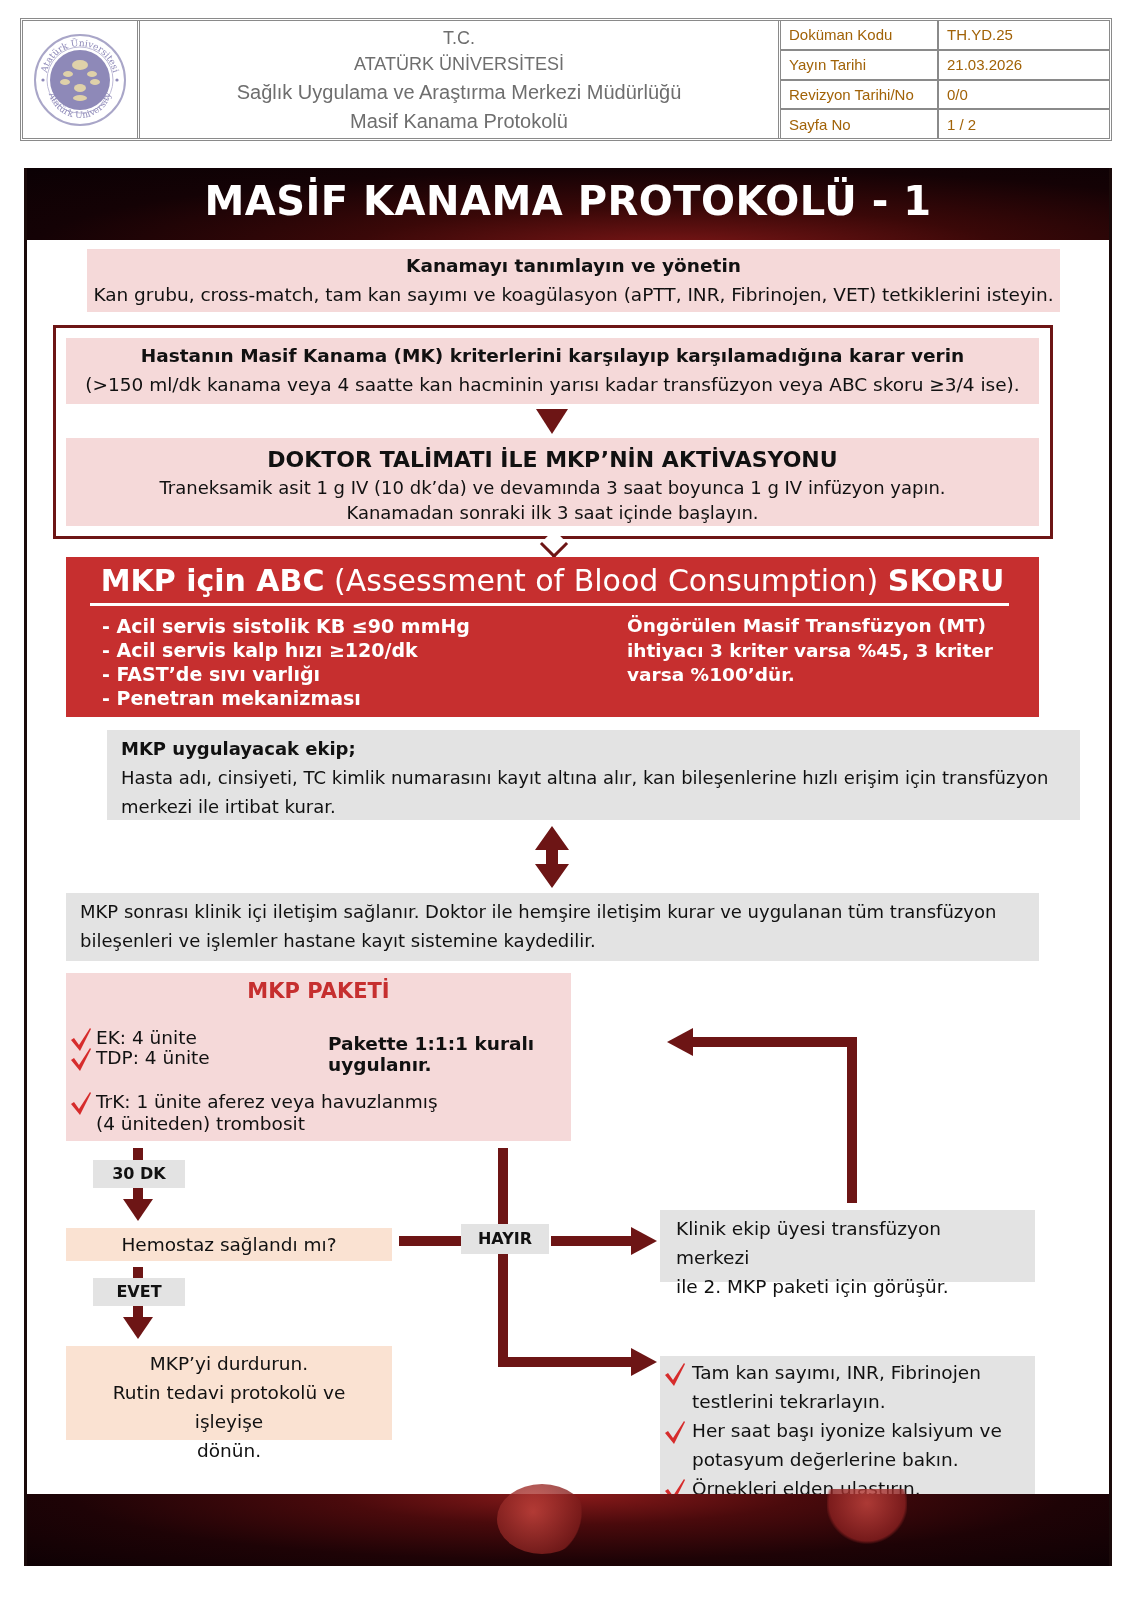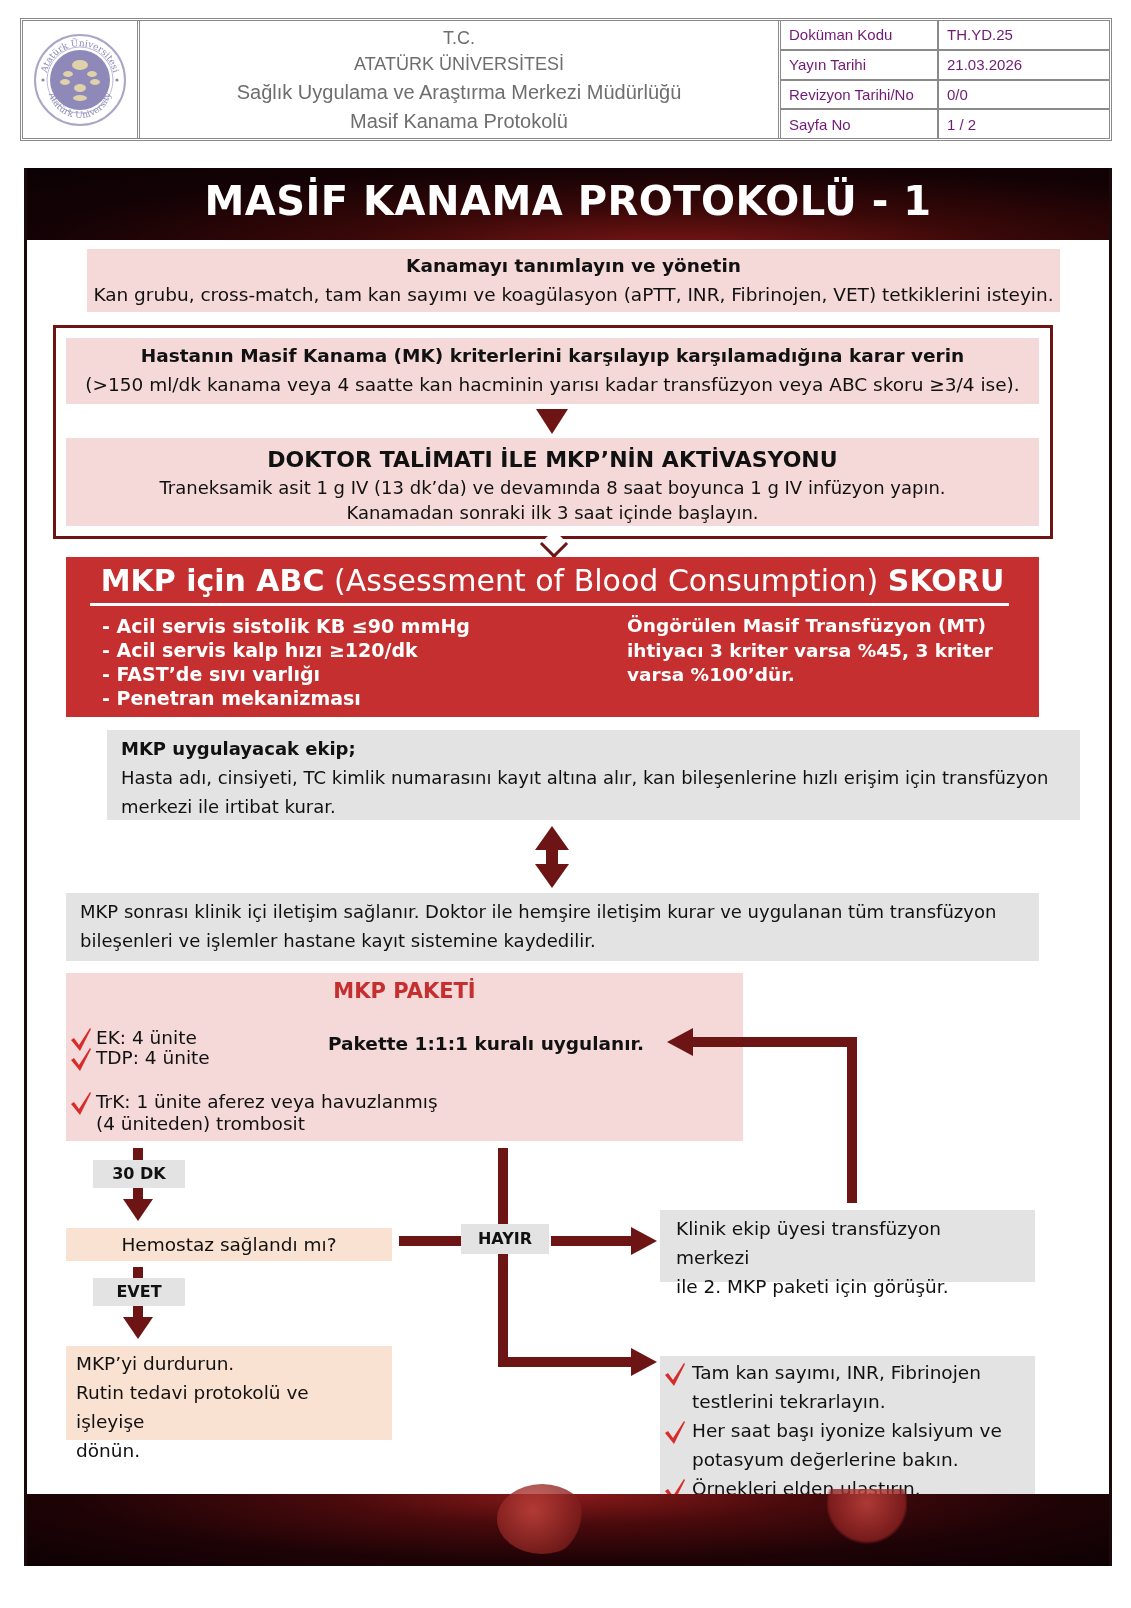--- a/index.html
+++ b/index.html
@@ -9,21 +9,21 @@
   
   .hdr { position: absolute; left: 20px; top: 18px; width: 1092px; height: 123px;
          border: 3px double #8a8a8a; display: flex; background: #fff; }
   .hdr .logo-cell { width: 117px; border-right: 3px double #8a8a8a; display: flex; align-items: center; justify-content: center; }
   .hdr .title-cell { width: 641px; border-right: 3px double #8a8a8a; display: flex; flex-direction: column;
         align-items: center; justify-content: center; font-family: "Liberation Sans", sans-serif; color: #6e6e6e; }
   .hdr .title-cell .t1 { font-size: 18px; line-height: 26px; }
   .hdr .title-cell .t2 { font-size: 18px; line-height: 27px; }
   .hdr .title-cell .t3 { font-size: 20px; line-height: 29px; }
   .hdr .title-cell .t4 { font-size: 20px; line-height: 28px; }
-  .hdr .meta { flex: 1; display: flex; flex-direction: column; font-family: "Liberation Sans", sans-serif; font-size: 15px; color: #701a75; }
+  .hdr .meta { flex: 1; display: flex; flex-direction: column; font-family: "Liberation Sans", sans-serif; font-size: 15px; color: #a16207; }
   .hdr .meta .row { flex: 1; display: flex; border-bottom: 2px solid #8a8a8a; }
   .hdr .meta .row:last-child { border-bottom: none; }
   .hdr .meta .k { width: 158px; padding-left: 8px; display: flex; align-items: center; border-right: 2px solid #8a8a8a; }
   .hdr .meta .v { flex: 1; padding-left: 8px; display: flex; align-items: center; }
 
   
   .poster { position: absolute; left: 24px; top: 168px; width: 1088px; height: 1398px;
             background: #fff; border-left: 3px solid #1a0a0a; border-right: 3px solid #1a0a0a; overflow: hidden; }
   .banner { position: absolute; left: 0; top: 0; width: 100%; height: 72px;
             background: radial-gradient(ellipse at 60% 110%, #7a1616 0%, #3a0808 35%, #140205 70%, #0b0104 100%); }
@@ -60,35 +60,35 @@
   .abc .ttl { position: absolute; left: 0; right: 0; top: 6px; text-align: center; font-size: 30px; line-height: 36px; }
   .abc .ttl .n { font-weight: normal; }
   .abc .rule { position: absolute; left: 24px; right: 30px; top: 46px; height: 3px; background: #fff; }
   .abc .crit { position: absolute; left: 36px; top: 57px; font-size: 19px; font-weight: bold; line-height: 24px; }
   .abc .pred { position: absolute; left: 561px; top: 57px; width: 400px; font-size: 18.5px; font-weight: bold; line-height: 24.5px; }
 
   .team { left: 39px; top: 562px; width: 973px; height: 90px; padding: 4px 14px; font-size: 18px; line-height: 29px; margin-left: 41px; }
   .dbl-arrow { position: absolute; left: 508px; top: 658px; width: 34px; height: 62px; }
   .comm { left: 39px; top: 725px; width: 973px; height: 68px; padding: 4px 14px; font-size: 18px; line-height: 29px; }
 
-  .pkg { left: 39px; top: 805px; width: 677px; height: 168px; font-size: 18.5px; }
+  .pkg { left: 39px; top: 805px; width: 505px; height: 168px; font-size: 18.5px; }
   .pkg .ttl { position: absolute; left: 0; width: 100%; top: 6px; text-align: center; color: #c62f2f; font-weight: bold; font-size: 21px; }
   .pkg .item { position: absolute; left: 4px; display: flex; align-items: flex-start; line-height: 22px; }
   .pkg .item .txt { margin-left: 4px; }
   .pkg .rule111 { position: absolute; left: 262px; top: 60px; font-weight: bold; font-size: 18.5px; }
   .check { width: 22px; height: 24px; flex: 0 0 22px; }
 
   .arrow-line { position: absolute; background: #6d1515; }
   .arr-r { position: absolute; width: 0; height: 0; border-top: 14px solid transparent; border-bottom: 14px solid transparent; border-left: 26px solid #6d1515; }
   .arr-l { position: absolute; width: 0; height: 0; border-top: 14px solid transparent; border-bottom: 14px solid transparent; border-right: 26px solid #6d1515; }
   .arr-d { position: absolute; width: 0; height: 0; border-left: 15px solid transparent; border-right: 15px solid transparent; border-top: 22px solid #6d1515; }
 
   .tag { position: absolute; background: #e3e3e3; font-weight: bold; font-size: 16px; text-align: center; }
   .hemo { left: 39px; top: 1060px; width: 326px; height: 33px; font-size: 18.5px; line-height: 33px; text-align: center; }
-  .stop { left: 39px; top: 1178px; width: 326px; height: 94px; padding: 3px 10px; font-size: 18.5px; line-height: 29px; }
+  .stop { left: 39px; top: 1178px; width: 326px; height: 94px; padding: 3px 10px; font-size: 18.5px; line-height: 29px; text-align: center; }
   .klinik { left: 633px; top: 1042px; width: 375px; height: 72px; padding: 4px 16px; font-size: 18.5px; line-height: 29px; }
   .tests { left: 633px; top: 1188px; width: 375px; height: 148px; padding: 2px 4px; font-size: 18.5px; line-height: 29px; }
   .tests .item { display: flex; align-items: flex-start; }
   .tests .item .txt { margin-left: 6px; }
   .tests .item .check { margin-top: 4px; }
 </style>
 </head>
 <body>
 
 <div class="hdr">
@@ -153,21 +153,21 @@
   <div class="outline"></div>
   <div class="outline-notch"></div>
 
   <div class="box pink s2 c">
     <div class="b">Hastanın Masif Kanama (MK) kriterlerini karşılayıp karşılamadığına karar verin</div>
     <div>(&gt;150 ml/dk kanama veya 4 saatte kan hacminin yarısı kadar transfüzyon veya ABC skoru ≥3/4 ise).</div>
   </div>
   <div class="tri-down"></div>
   <div class="box pink s3 c">
     <div class="h">DOKTOR TALİMATI İLE MKP’NİN AKTİVASYONU</div>
-    <div class="l">Traneksamik asit 1 g IV (13 dk’da) ve devamında 8 saat boyunca 1 g IV infüzyon yapın.</div>
+    <div class="l">Traneksamik asit 1 g IV (10 dk’da) ve devamında 3 saat boyunca 1 g IV infüzyon yapın.</div>
     <div class="l">Kanamadan sonraki ilk 3 saat içinde başlayın.</div>
   </div>
 
   <div class="box abc">
     <div class="ttl">
       <span class="b">MKP için ABC</span>
       <span class="n">(Assessment of Blood Consumption)</span>
       <span class="b">SKORU</span>
     </div>
     <div class="rule"></div>

